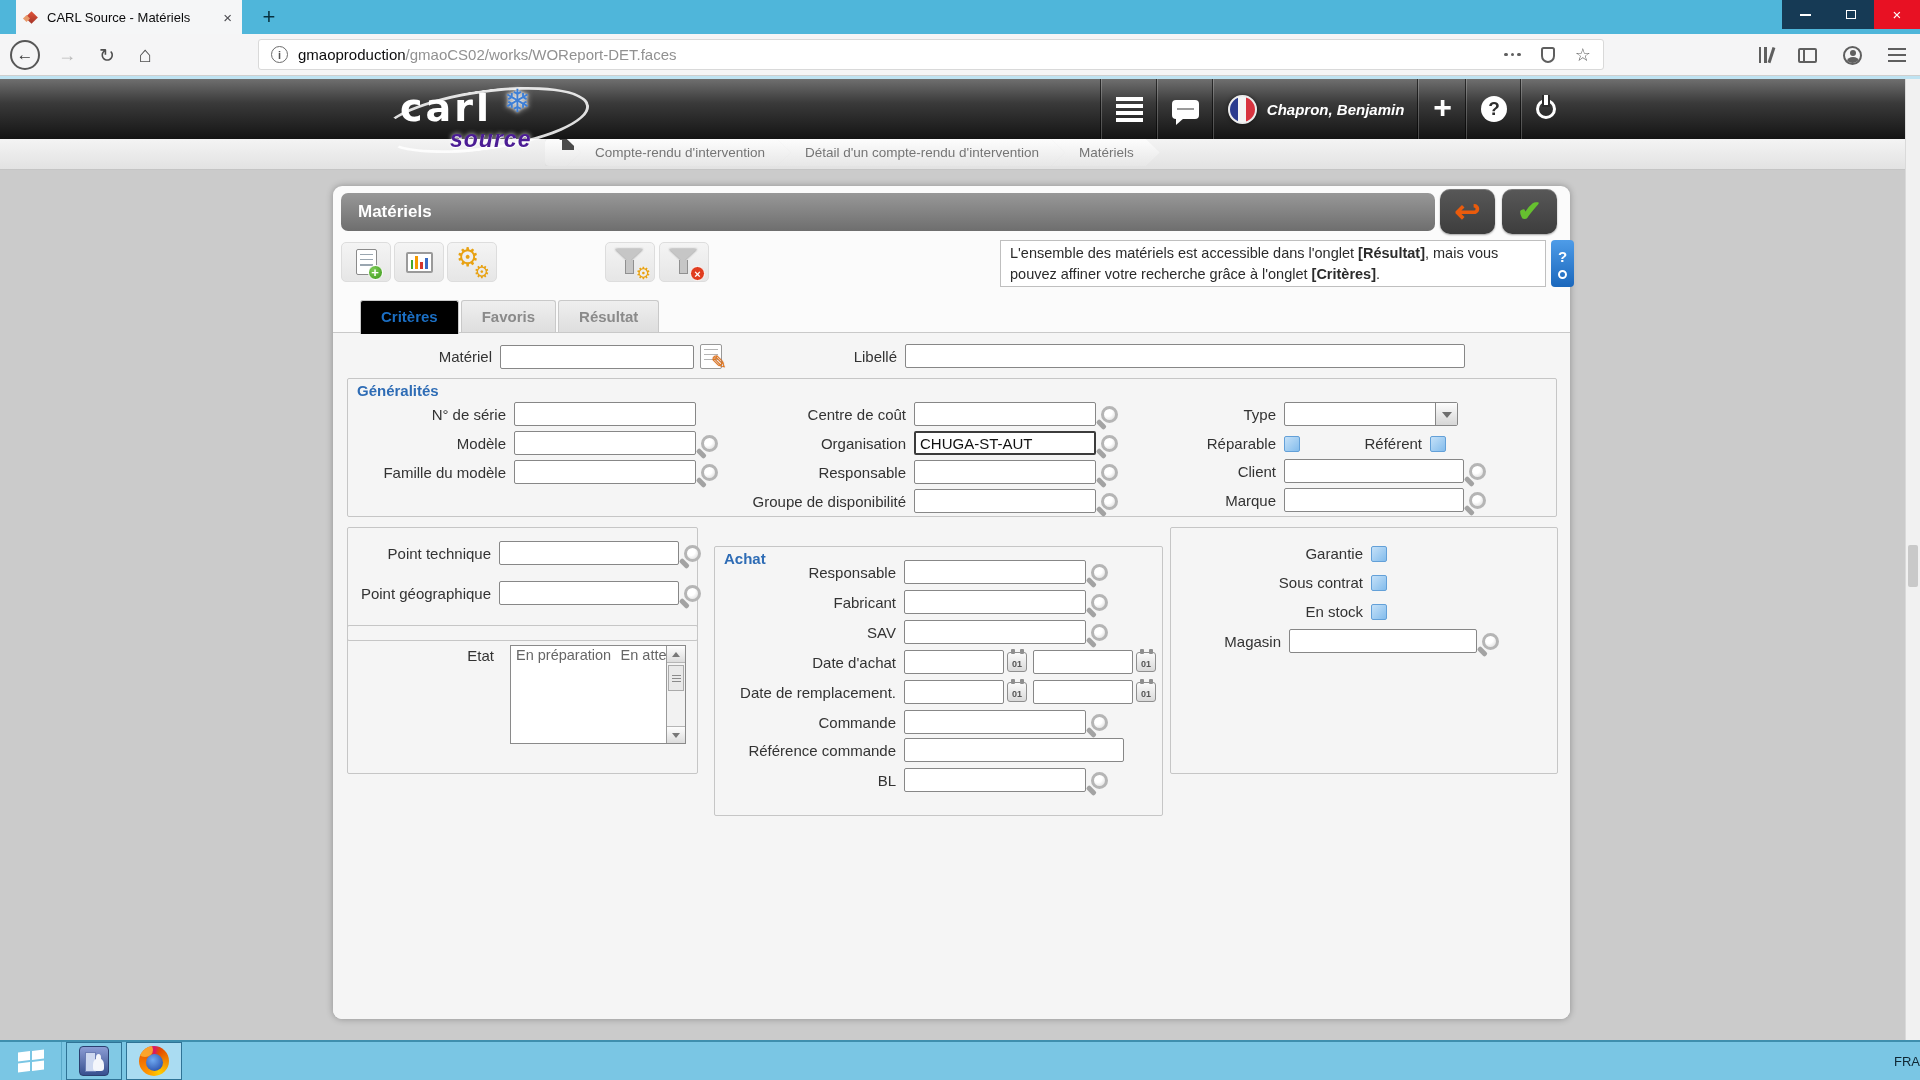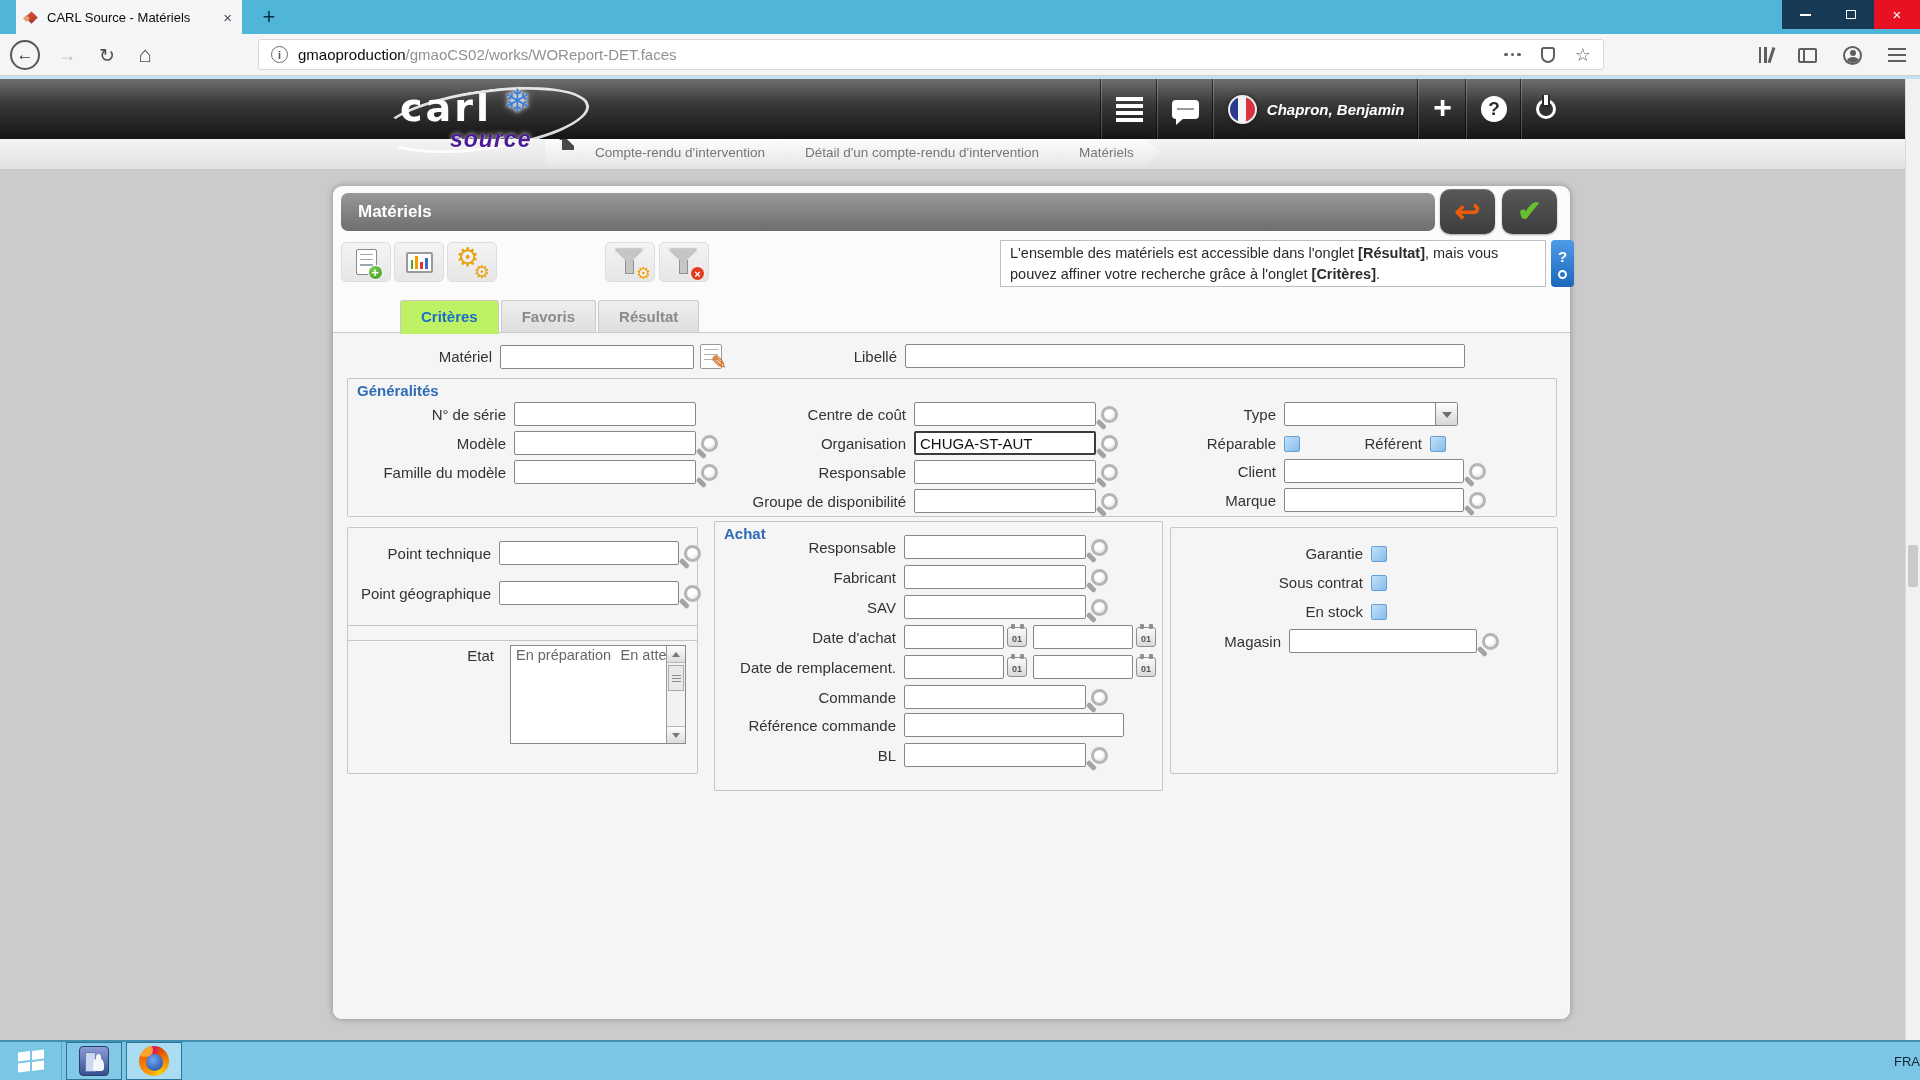--- a/index.html
+++ b/index.html
@@ -156,21 +156,21 @@
   .helpbtn{position:absolute;left:1218px;top:54px;width:23px;height:47px;border-radius:4px;
     background:linear-gradient(#4e9ce8,#1a67bc);display:flex;flex-direction:column;align-items:center;
     justify-content:center;gap:5px;color:#fff;font-weight:bold;font-size:15px;}
   .helpbtn .odot{width:9px;height:9px;border:2px solid #fff;border-radius:50%;}
 
   
   .tabs{position:absolute;left:27px;top:114px;display:flex;z-index:3;}
   .ttab{height:32px;line-height:32px;text-align:center;font-weight:bold;font-size:15px;
     border:1px solid #c9c9c9;border-bottom:none;border-radius:3px 3px 0 0;margin-right:2px;
     background:linear-gradient(#efefef,#dedede);color:#8a8a8a;padding:0 20px;}
-  .ttab.active{background:#bef264;color:#1b6fc4;height:34px;margin-left:40px;}
+  .ttab.active{background:#000000;color:#1b6fc4;height:34px;}
   .formarea{position:absolute;left:0;top:146px;width:1237px;height:687px;background:#f5f5f5;
     border-top:1px solid #c9c9c9;border-radius:0 0 9px 9px;}
 
   
   .fg{position:absolute;display:flex;align-items:center;white-space:nowrap;}
   .lbl{font-size:15px;color:#333;text-align:right;margin-right:8px;flex:0 0 auto;}
   .inp{height:24px;border:1px solid #878787;border-radius:2px;background:#fff;
     font-family:"Liberation Sans",sans-serif;font-size:15px;padding:0 4px;color:#111;outline:none;}
   .inp.focused{border:2px solid #3c3c3c;}
   .mag{position:relative;width:17px;height:17px;border:3px solid #b5b5b5;border-radius:50%;
@@ -494,21 +494,21 @@
                   <span class="grip"></span>
                 </span>
               <span class="bd">
                   <span class="tri-d2"></span>
                 </span>
             </span>
           </span>
         </div>
       </div>
 
-      <div class="gbox" style="left:381px;top:335px;width:449px;height:270px">
+      <div class="gbox" style="left:381px;top:360px;width:449px;height:270px">
         <span class="gtitle">Achat</span>
         <div class="fg" style="left:0;top:13px">
           <span class="lbl" style="width:181px">Responsable</span>
           <input class="inp" style="width: 182px;">
           <span class="mag"></span>
           </div>
         <div class="fg" style="left:0;top:43px">
           <span class="lbl" style="width:181px">Fabricant</span>
           <input class="inp" style="width: 182px;">
           <span class="mag"></span>

